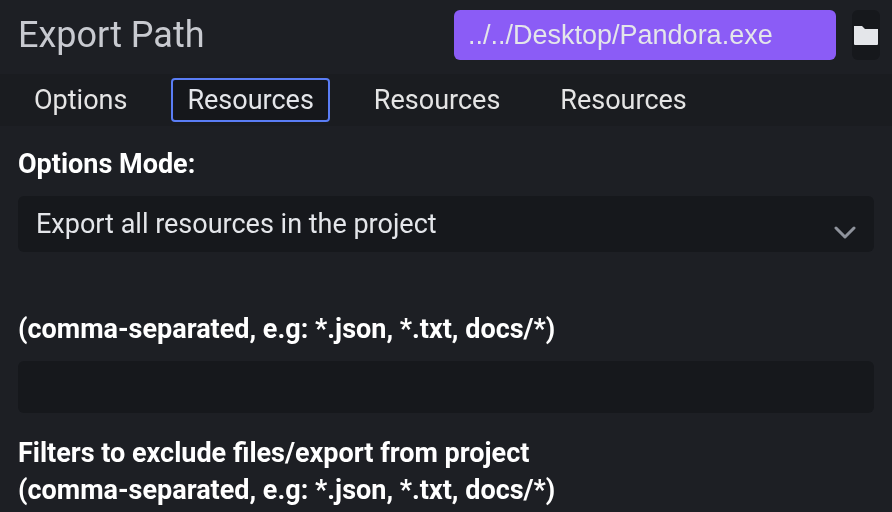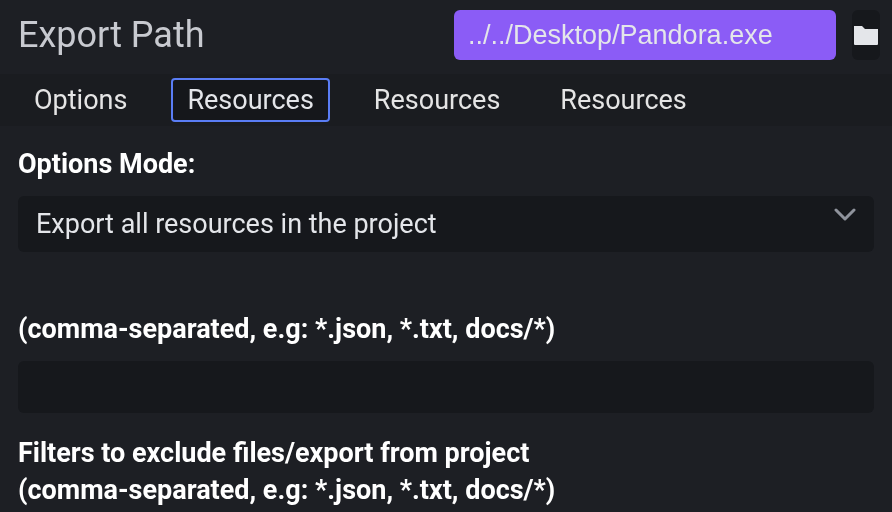--- a/index.html
+++ b/index.html
@@ -78,21 +78,21 @@
     margin-bottom: 14px;
     line-height: 1.35;
   }
   .dropdown {
     width: 100%;
     background: #16181c;
     border: none;
     border-radius: 6px;
     padding: 12px 18px;
     display: flex;
-    align-items: flex-start;
+    align-items: flex-end;
     justify-content: space-between;
     cursor: pointer;
     margin-bottom: 22px;
   }
   .dropdown-text {
     font-size: 27px;
     color: #e4e6ea;
   }
   .text-input {
     width: 100%;

